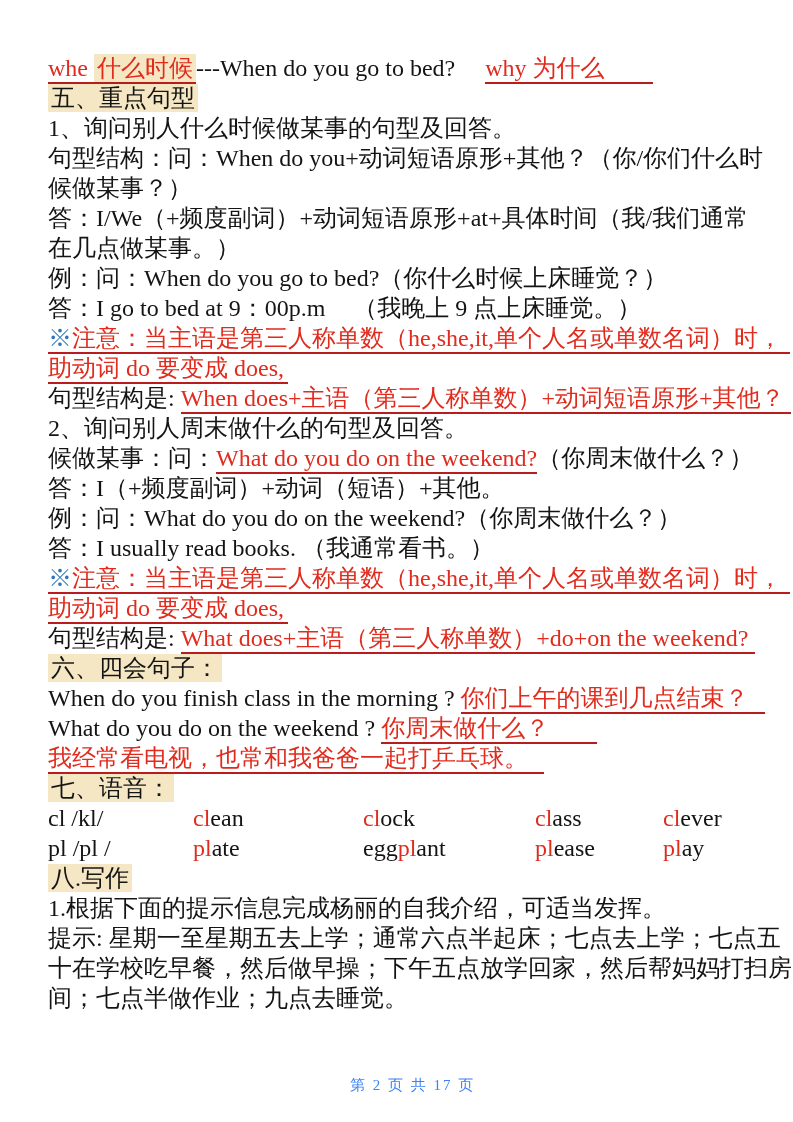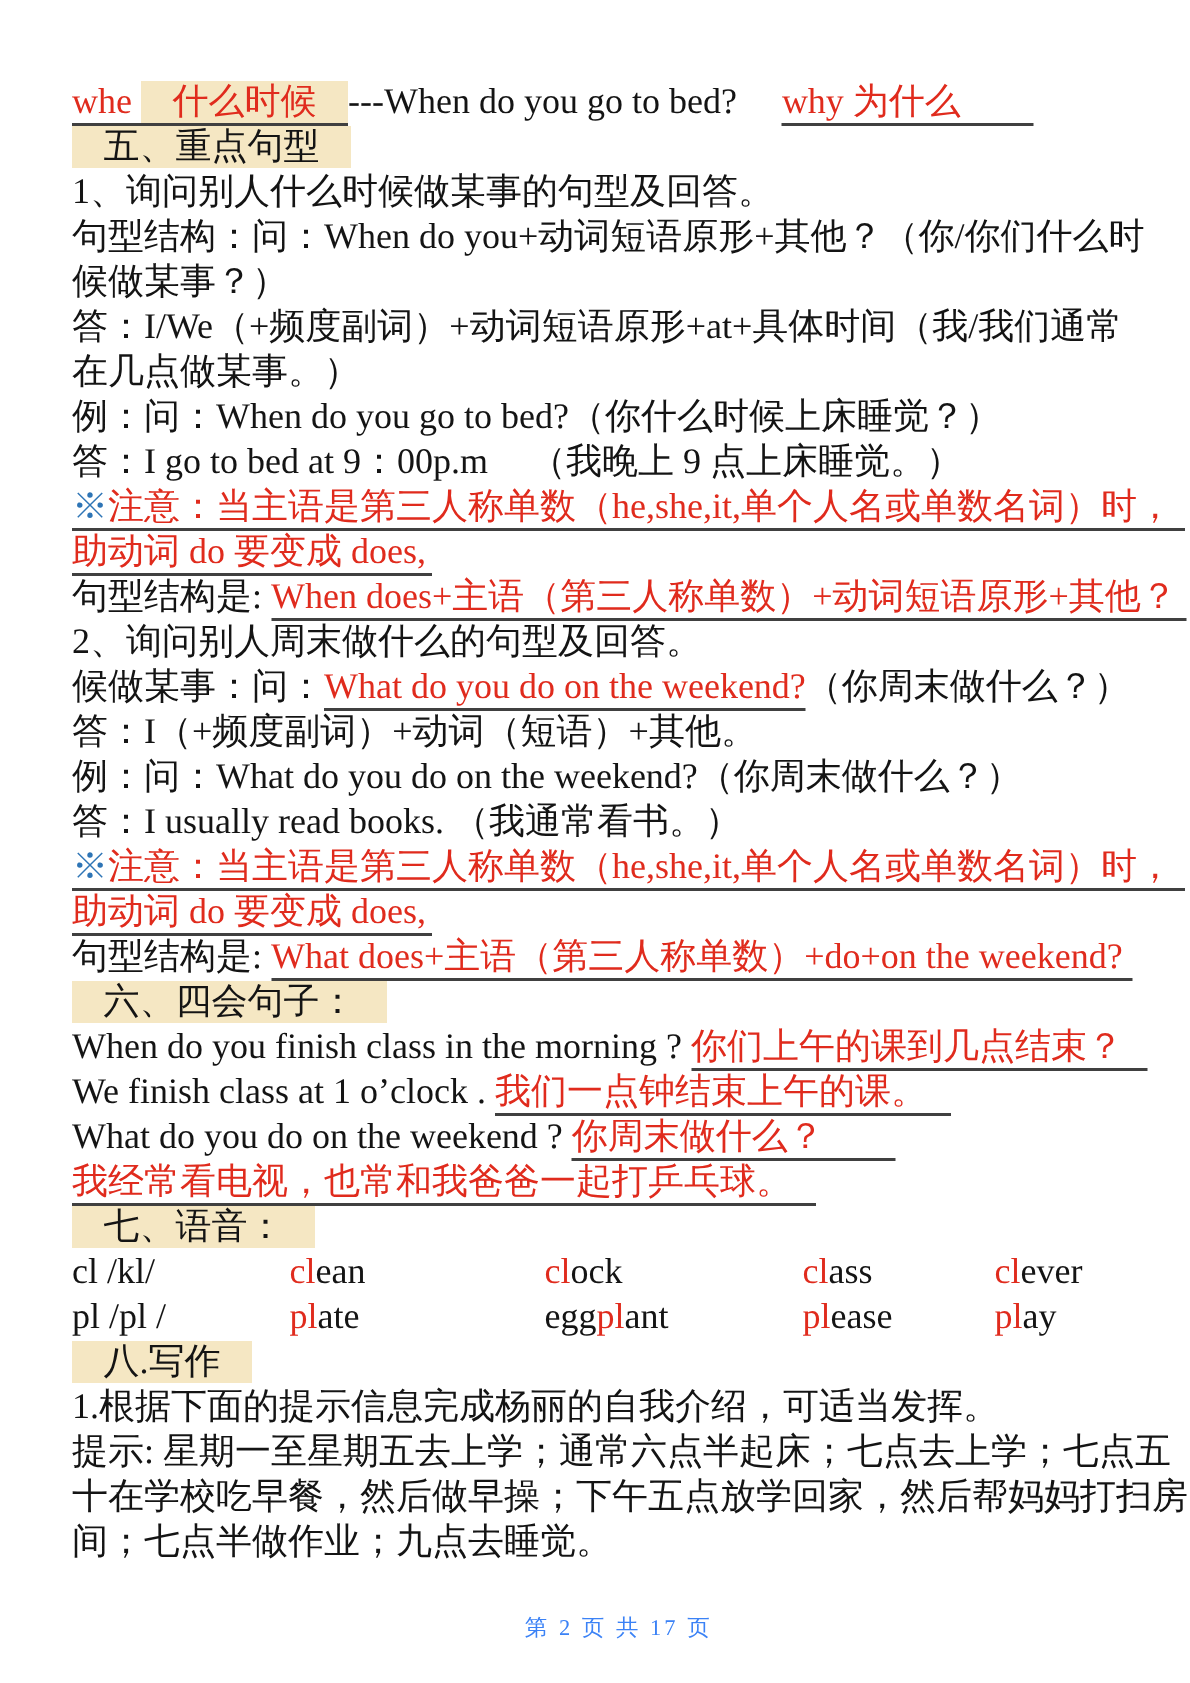--- a/index.html
+++ b/index.html
@@ -17,22 +17,22 @@
     width:700px;
     font-size:24px;
     line-height:30px;
   }
   .line{
     white-space:nowrap;
     height:30px;
   }
   .c-red{color:var(--red,#e02b1d);}
   .c-blue{color:var(--blue,#2e75b6);}
-  .hl{background:var(--hl,#f5e7c3);padding:1px 21px;}
-  .u{border-bottom:2px solid #404040;padding-bottom:1px;text-align:right;}
+  .hl{background:var(--hl,#f5e7c3);padding:1px 3px;}
+  .u{border-bottom:2px solid #b91c1c;padding-bottom:1px;text-align:right;}
   .cell{display:inline-block;}
   .footer{
     position:absolute;
     top:1076px;left:16px;width:793px;
     text-align:center;
     font-size:15px;
     letter-spacing:2px;
     color:#3b82f6;
   }
 </style>
@@ -55,21 +55,20 @@
     <div class="line"><span>2、询问别人周末做什么的句型及回答。</span></div>
     <div class="line"><span>候做某事：问：</span><span class="c-red u">What do you do on the weekend?</span><span>（你周末做什么？）</span></div>
     <div class="line"><span>答：I（+频度副词）+动词（短语）+其他。</span></div>
     <div class="line"><span>例：问：What do you do on the weekend?（你周末做什么？）</span></div>
     <div class="line"><span>答：I usually read books. （我通常看书。）</span></div>
     <div class="line"><span class="c-blue u">※</span><span class="c-red u" style="padding-right: 8px;">注意：当主语是第三人称单数（he,she,it,单个人名或单数名词）时，</span></div>
     <div class="line"><span class="c-red u" style="padding-right: 4px;">助动词 do 要变成 does,</span></div>
     <div class="line"><span>句型结构是: </span><span class="c-red u" style="padding-right: 6px;">What does+主语（第三人称单数）+do+on the weekend?</span></div>
     <div class="line"><span class="hl">六、四会句子：</span></div>
     <div class="line"><span>When do you finish class in the morning ? </span><span class="c-red u" style="padding-right: 16px;">你们上午的课到几点结束？</span></div>
-    <div class="line"><span>We finish class at 1 o’clock . </span><span class="c-red u" style="padding-right: 16px;">我们一点钟结束上午的课。</span></div>
     <div class="line"><span>What do you do on the weekend ? </span><span class="c-red u" style="padding-right: 48px;">你周末做什么？</span></div>
     <div class="line"><span class="c-red u" style="padding-right: 16px;">我经常看电视，也常和我爸爸一起打乒乓球。</span></div>
     <div class="line"><span class="hl">七、语音：</span></div>
     <div class="line"><span class="cell" style="min-width: 145px;">cl /kl/</span><span class="cell" style="min-width: 170px;"><span class="c-red">cl</span><span>ean</span></span><span class="cell" style="min-width: 172px;"><span class="c-red">cl</span><span>ock</span></span><span class="cell" style="min-width: 128px;"><span class="c-red">cl</span><span>ass</span></span><span><span class="c-red">cl</span><span>ever</span></span></div>
     <div class="line"><span class="cell" style="min-width: 145px;">pl /pl /</span><span class="cell" style="min-width: 170px;"><span class="c-red">pl</span><span>ate</span></span><span class="cell" style="min-width: 172px;"><span>egg</span><span class="c-red">pl</span><span>ant</span></span><span class="cell" style="min-width: 128px;"><span class="c-red">pl</span><span>ease</span></span><span><span class="c-red">pl</span><span>ay</span></span></div>
     <div class="line"><span class="hl">八.写作</span></div>
     <div class="line"><span>1.根据下面的提示信息完成杨丽的自我介绍，可适当发挥。</span></div>
     <div class="line"><span>提示: 星期一至星期五去上学；通常六点半起床；七点去上学；七点五</span></div>
     <div class="line"><span>十在学校吃早餐，然后做早操；下午五点放学回家，然后帮妈妈打扫房</span></div>
     <div class="line"><span>间；七点半做作业；九点去睡觉。</span></div>

